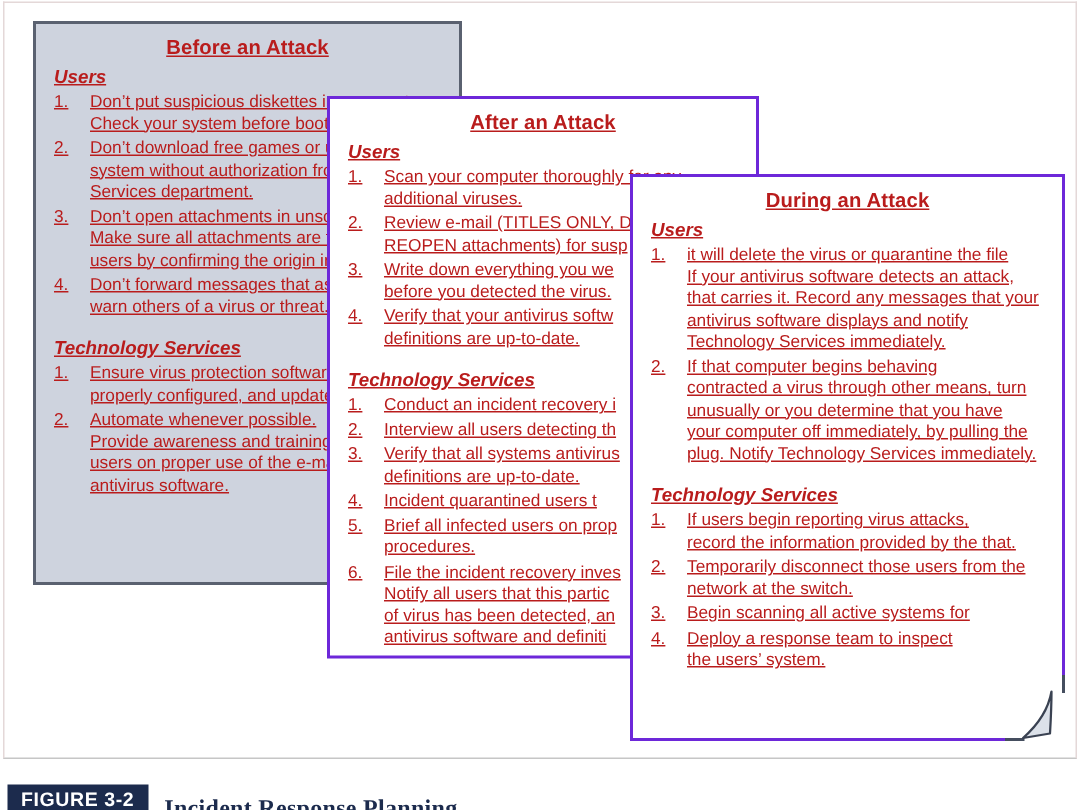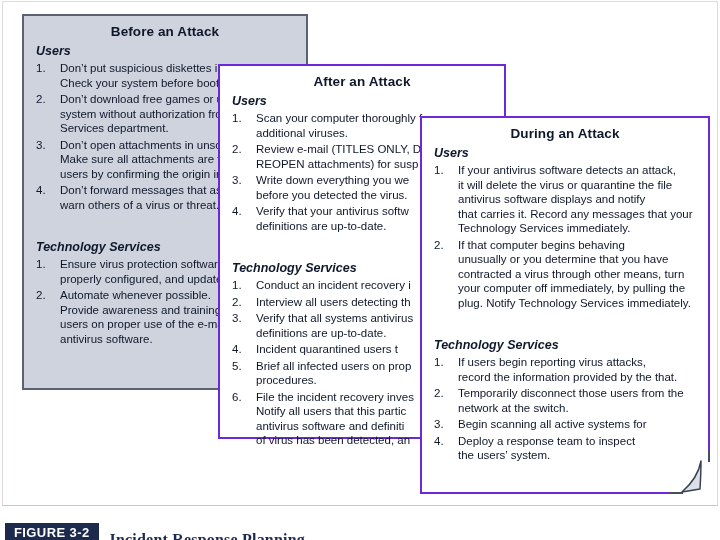--- a/index.html
+++ b/index.html
@@ -1,27 +1,27 @@
 <!DOCTYPE html>
 <html><head>
 <meta charset="utf-8">
 <style>
   html,body{margin:0;padding:0;background:#fff;}
   .page{position:relative;width:720px;height:540px;background:#ffffff;overflow:hidden;
         font-family:"Liberation Sans",sans-serif;}
   .frame{position:absolute;left:2px;top:1px;right:2px;bottom:34px;
          border:1px solid #e4d8d8;border-bottom-color:#c6c6c6;pointer-events:none;}
-  .card{position:absolute;background:#ffffff;border:2px solid #6d28d9;color:#0f172a;}
+  .card{position:absolute;background:#ffffff;border:2px solid #6d28d9;color:#b91c1c;text-decoration:underline;}
   .card-before{left:22px;top:14px;width:282px;height:372px;background:#ced3de;border-color:#5a6170;z-index:1;}
   .card-after{left:218px;top:64px;width:284px;height:371px;z-index:2;}
   .card-during{left:420px;top:116px;width:286px;height:374px;z-index:3;}
   .card-title{text-align:center;font-weight:bold;font-size:13.5px;padding-top:8px;letter-spacing:.1px;}
   .card-body{padding:3px 10px 0 12px;}
   .section-heading{font-style:italic;font-weight:bold;font-size:12.5px;margin:2px 0 3px 0;}
-  .section-heading.later{margin-top:28px;}
+  .section-heading.later{margin-top:13px;}
   .item{display:flex;margin-bottom:2px;font-size:11.5px;line-height:14.5px;}
   .num{width:24px;flex:none;}
   .lines{flex:none;}
   .line{white-space:nowrap;}
   .fold-svg{position:absolute;right:-2px;bottom:-2px;width:40px;height:44px;}
   .caption{position:absolute;left:5px;top:517px;display:flex;align-items:center;}
   .caption-badge{display:inline-block;color:#fff;font-weight:bold;font-size:13px;
                  padding:2px 9px 3px 9px;letter-spacing:.4px;background:#1c2b4d;}
   .caption-title{font-family:"Liberation Serif",serif;font-weight:bold;font-size:16px;
                  color:#1c2b4d;margin-left:11px;letter-spacing:.2px;margin-top:14px;}
@@ -149,47 +149,47 @@
           <div class="lines">
             <div class="line">Brief all infected users on prop</div>
             <div class="line">procedures.</div>
           </div>
         </div>
         <div class="item">
           <span class="num">6.</span>
           <div class="lines">
             <div class="line">File the incident recovery inves</div>
             <div class="line">Notify all users that this partic</div>
+            <div class="line">of virus has been detected, an</div>
             <div class="line">antivirus software and definiti</div>
-            <div class="line">of virus has been detected, an</div>
           </div>
         </div>
       </div>
   </div>
 
   <div class="card card-during">
     <div class="card-title">During an Attack</div>
     <div class="card-body">
         <div class="section-heading">Users</div>
         <div class="item">
           <span class="num">1.</span>
           <div class="lines">
+            <div class="line">it will delete the virus or quarantine the file</div>
             <div class="line">If your antivirus software detects an attack,</div>
-            <div class="line">it will delete the virus or quarantine the file</div>
+            <div class="line">that carries it. Record any messages that your</div>
             <div class="line">antivirus software displays and notify</div>
-            <div class="line">that carries it. Record any messages that your</div>
             <div class="line">Technology Services immediately.</div>
           </div>
         </div>
         <div class="item">
           <span class="num">2.</span>
           <div class="lines">
             <div class="line">If that computer begins behaving</div>
+            <div class="line">contracted a virus through other means, turn</div>
             <div class="line">unusually or you determine that you have</div>
-            <div class="line">contracted a virus through other means, turn</div>
             <div class="line">your computer off immediately, by pulling the</div>
             <div class="line">plug.  Notify Technology Services immediately.</div>
           </div>
         </div>
         <div class="section-heading later">Technology Services</div>
         <div class="item">
           <span class="num">1.</span>
           <div class="lines">
             <div class="line">If users begin reporting virus attacks,</div>
             <div class="line">record the information provided by the that.</div>

